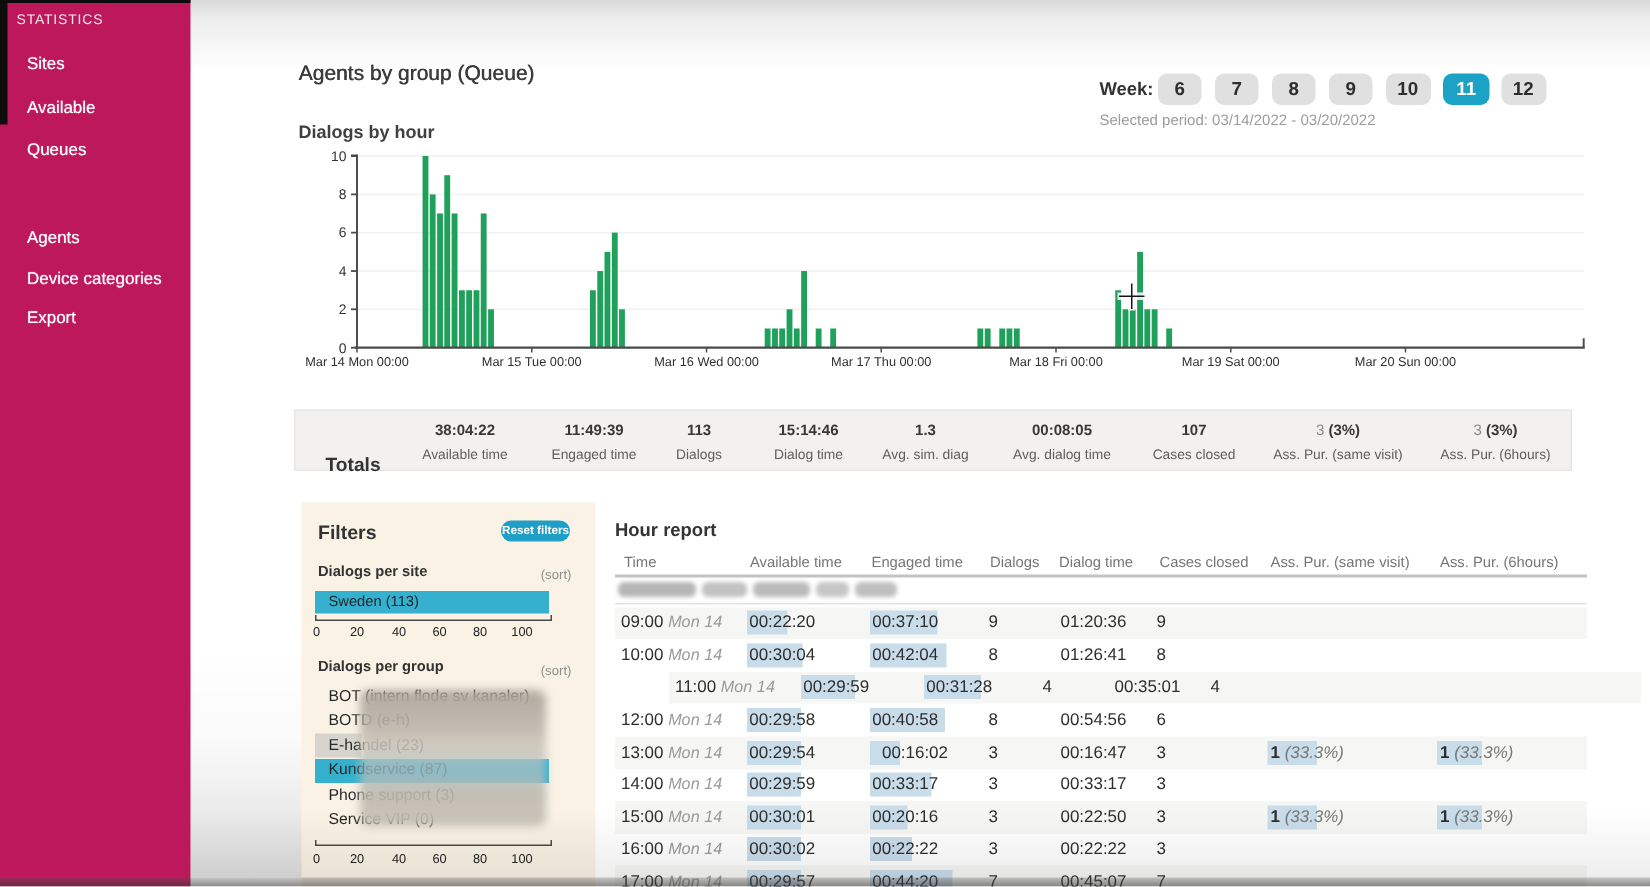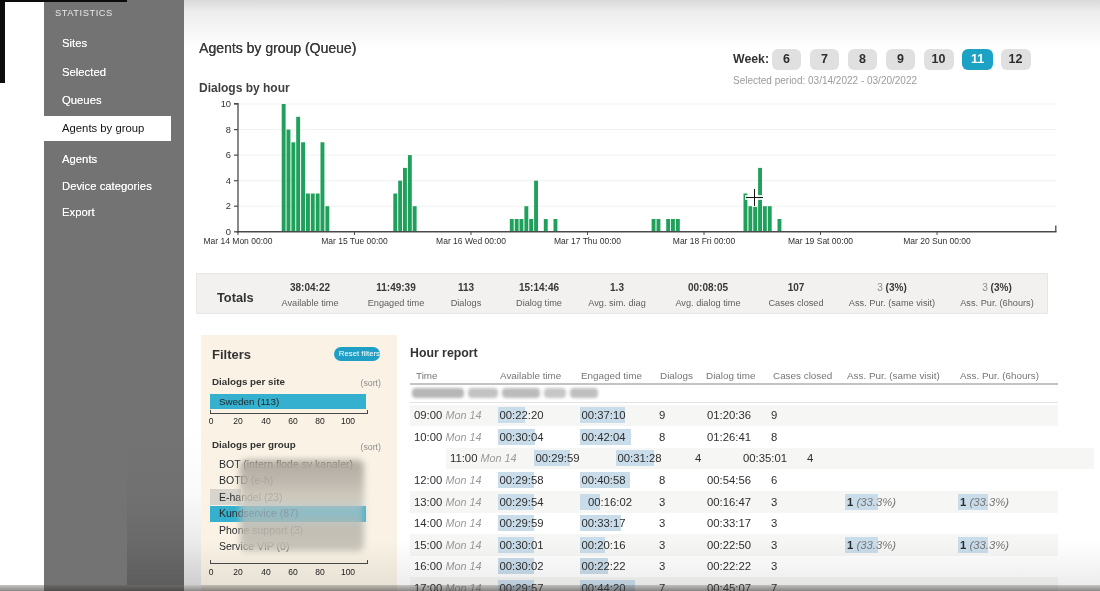--- a/index.html
+++ b/index.html
@@ -1,36 +1,36 @@
 <!DOCTYPE html>
 <html><head><meta charset="utf-8">
 <style>
   html,body{margin:0;padding:0;}
   body{width:1100px;height:591px;overflow:hidden;position:relative;background:#fff;
        font-family:"Liberation Sans",sans-serif;-webkit-font-smoothing:antialiased;}
   .abs{position:absolute;}
-  #sidebar{left:0;top:0;width:140px;height:591px;background:#737373;margin-left:44px;}
+  #sidebar{left:0;top:0;width:127px;height:591px;background:#be185d;}
   #sliver{left:0;top:0;width:5px;height:83px;background:#0d0d0d;}
   #sidebar .hdr{position:absolute;left:11px;top:8px;font-size:9.3px;letter-spacing:.55px;color:#e8e8e8;font-weight:400;}
   #sidebar .it{position:absolute;left:18px;font-size:11.3px;color:#fdfdfd;font-weight:400;text-shadow:0 0 .6px rgba(255,255,255,.8);}
   #sidebar .sel{left:0;width:109px;background:#ffffff;color:#141414;padding-left:18px;line-height:25px;}
   #topgrad{left:127px;top:0;width:973px;height:50px;background:linear-gradient(to bottom,#d9d9d9 0,#ededed 12px,#ffffff 48px);}
   #title{left:199px;top:40px;font-size:14px;color:#3c3c3c;font-weight:400;text-shadow:.35px 0 0 #3c3c3c;}
   .wk{top:49px;width:29px;height:21px;background:#e0e0e0;border-radius:6px;text-align:center;line-height:21px;font-size:12.5px;font-weight:700;color:#2e2e2e;}
   #wklab{left:733px;top:52px;font-size:12.3px;font-weight:700;color:#333;}
   #selper{left:733px;top:75px;font-size:10px;color:#9b9b9b;}
   #charttitle{left:199px;top:80.5px;font-size:12px;font-weight:700;color:#404040;}
   #totals{left:196px;top:273px;width:852px;height:41px;background:#f2f1f0;border:1px solid #e7e6e5;box-sizing:border-box;}
-  #totals .tl{position:absolute;left:20px;top:16px;font-size:12.8px;font-weight:700;color:#333;}
+  #totals .tl{position:absolute;left:20px;top:28px;font-size:12.8px;font-weight:700;color:#333;}
   .tv{position:absolute;top:8px;transform:translateX(-50%);font-size:10px;font-weight:700;color:#383838;white-space:nowrap;}
   .tb{position:absolute;top:24px;transform:translateX(-50%);font-size:9.2px;color:#5e5e5e;white-space:nowrap;}
   .gray3{color:#8a8a8a;font-weight:400;}
   #filters{left:201px;top:335px;width:196px;height:306px;background:#f9f2e5;}
   #filters .ftitle{position:absolute;left:11px;top:12px;font-size:13px;font-weight:700;color:#333;}
-  #reset{position:absolute;left:133px;top:12px;width:46px;height:13.5px;background:#1f9fc6;border-radius:7px;color:#fff;font-size:7.8px;font-weight:400;text-align:right;line-height:13.5px;white-space:nowrap;}
+  #reset{position:absolute;left:133px;top:12px;width:46px;height:13.5px;background:#1f9fc6;border-radius:7px;color:#fff;font-size:7.8px;font-weight:700;text-align:center;line-height:13.5px;white-space:nowrap;}
   .fsub{position:absolute;left:11px;font-size:9.8px;font-weight:700;color:#333;}
   .fsort{position:absolute;right:16px;font-size:8.8px;color:#8f8f8f;}
   .faxis{position:absolute;left:9px;width:158px;height:4px;border-left:1.5px solid #4a4a4a;border-right:1.5px solid #4a4a4a;border-bottom:1.5px solid #4a4a4a;box-sizing:border-box;}
   .ftick{position:absolute;transform:translateX(-50%);font-size:8.5px;color:#222;}
   #hrtitle{left:410px;top:345.5px;font-size:12.3px;font-weight:700;color:#333;}
   .th{position:absolute;top:370px;font-size:9.9px;color:#767676;}
   #thline{left:410px;top:383px;width:648px;height:2px;background:#c3c3c3;}
   .row{position:absolute;left:410px;width:648px;height:21.6px;}
   .rowg{background:#f6f6f5;}
   .td{position:absolute;top:4.5px;font-size:11.3px;color:#2e2e2e;white-space:nowrap;}
@@ -40,23 +40,22 @@
   .cur{background:#161616;}
   #bstrip{left:0;top:585px;width:1100px;height:6px;background:linear-gradient(to bottom,rgba(85,82,80,.34),rgba(52,50,48,.58));}
   #lgap{left:127px;top:430px;width:74px;height:155px;background:linear-gradient(to bottom,rgba(0,0,0,0) 0,rgba(0,0,0,.02) 40%,rgba(0,0,0,.13) 100%);}
   #botvig{left:127px;top:540px;width:973px;height:45px;background:linear-gradient(to bottom,rgba(0,0,0,0),rgba(0,0,0,.07));pointer-events:none;}
 </style></head>
 <body>
 <div class="abs" id="topgrad"></div>
 <div class="abs" id="sidebar">
   <div class="hdr">STATISTICS</div>
   <div class="it" style="top:37px;">Sites</div>
-  <div class="it" style="top:65.5px;">Selected</div>
+  <div class="it" style="top:65.5px;">Available</div>
   <div class="it" style="top:94px;">Queues</div>
-  <div class="it sel" style="top:116px;">Agents by group</div>
   <div class="it" style="top:152.5px;">Agents</div>
   <div class="it" style="top:180px;">Device categories</div>
   <div class="it" style="top:205.5px;">Export</div>
 </div>
 <div class="abs" id="sliver"></div>
 <div class="abs" style="left:0;top:0;width:127px;height:1.5px;background:#0b0b0b;"></div>
 <div class="abs" id="title">Agents by group (Queue)</div>
 <div class="abs" id="wklab">Week:</div>
 <div class="abs wk" style="left:772px;">6</div>
 <div class="abs wk" style="left:810px;">7</div>

